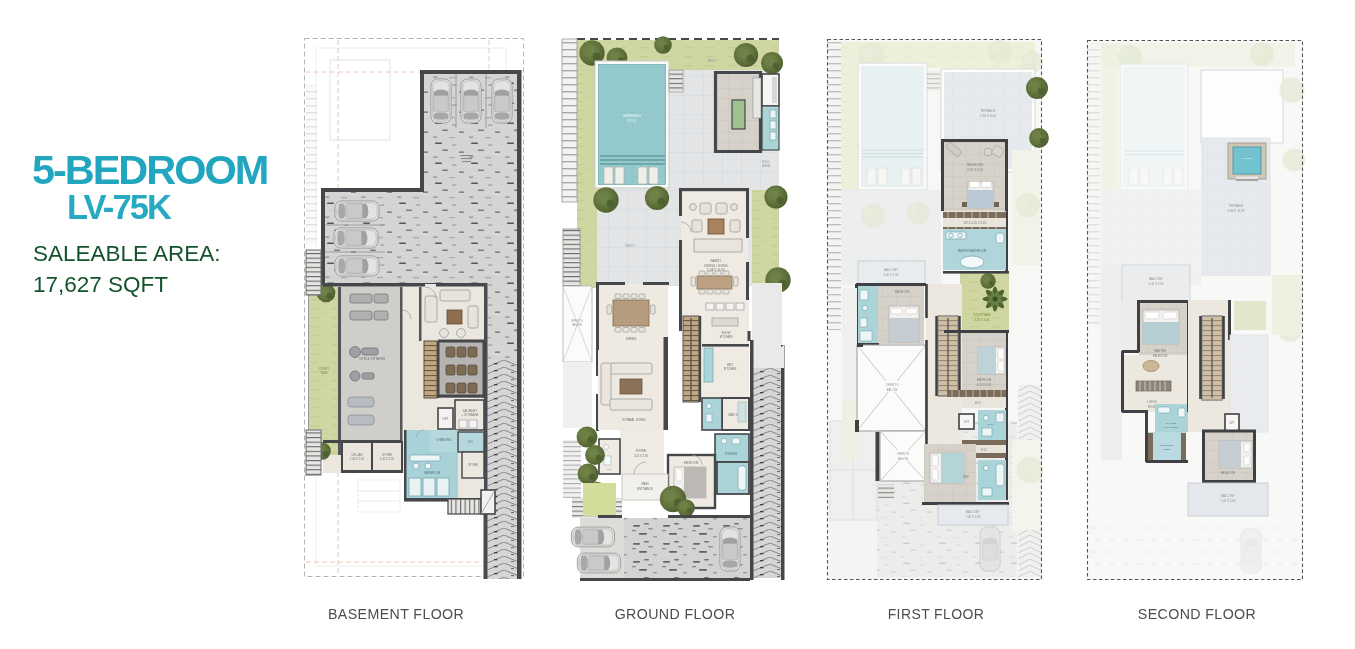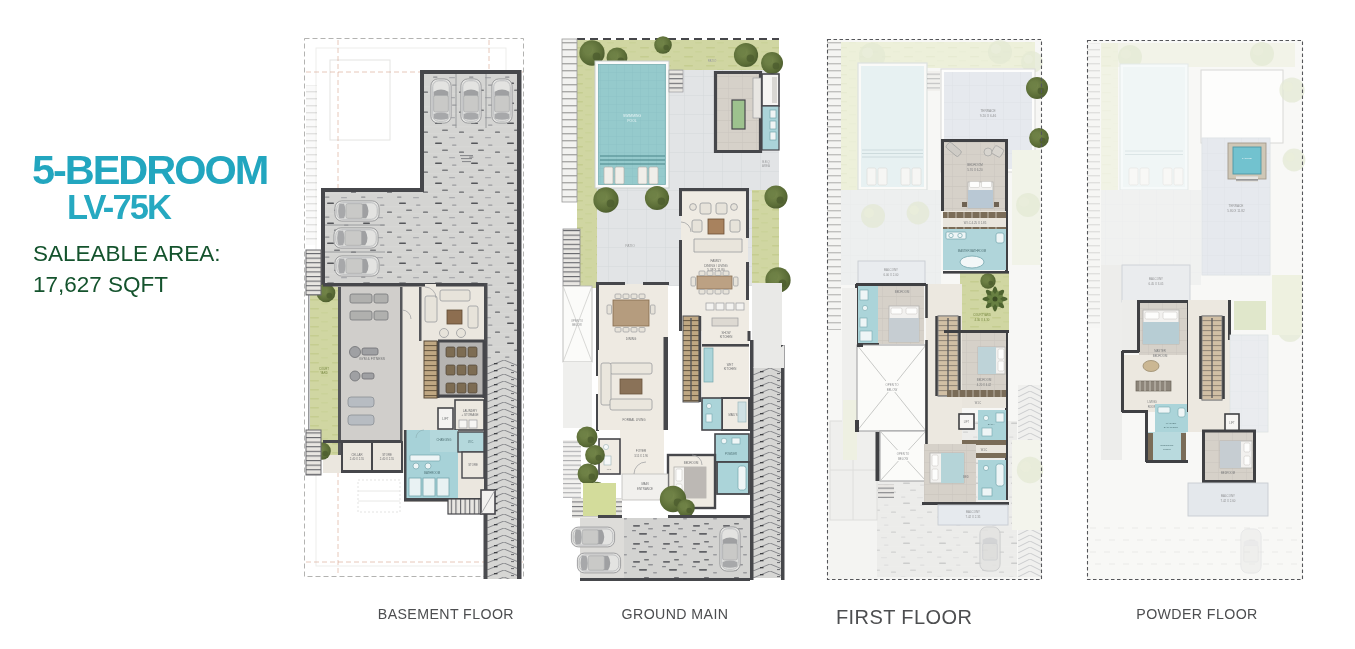--- a/index.html
+++ b/index.html
@@ -8,24 +8,24 @@
 </style>
 </head>
 <body>
 
 <div class="abs" style="left:32px;top:149px;font-size:41.5px;font-weight:bold;color:#22a6bf;letter-spacing:-2.05px;line-height:1;white-space:nowrap;">5-BEDROOM</div>
 
 <div class="abs" style="left:33px;top:190px;font-size:34.5px;font-weight:700;color:#26a9c1;letter-spacing:-1.9px;line-height:1;white-space:nowrap;margin-left:34px;">LV-75K</div>
 
 <div class="abs" style="left:33px;top:238px;font-size:22.5px;color:#14532d;line-height:31px;white-space:nowrap;">SALEABLE AREA:<br>17,627 SQFT</div>
 
-<div class="abs" style="left:314px;top:606px;width:200px;text-align:right;font-size:14.2px;color:#4d4e50;letter-spacing:0.4px;">BASEMENT FLOOR</div>
-<div class="abs" style="left:575px;top:606px;width:200px;text-align:center;font-size:14.2px;color:#4d4e50;letter-spacing:0.4px;">GROUND MAIN</div>
-<div class="abs" style="left:836px;top:606px;width:200px;text-align:left;font-size:20px;color:#4d4e50;letter-spacing:0.4px;">FIRST FLOOR</div>
-<div class="abs" style="left:1097px;top:606px;width:200px;text-align:center;font-size:14.2px;color:#4d4e50;letter-spacing:0.4px;">POWDER FLOOR</div>
+<div class="abs" style="left:328px;top:606px;width:200px;text-align:left;font-size:14.2px;color:#4d4e50;letter-spacing:0.4px;">BASEMENT FLOOR</div>
+<div class="abs" style="left:575px;top:606px;width:200px;text-align:center;font-size:14.2px;color:#4d4e50;letter-spacing:0.4px;">GROUND FLOOR</div>
+<div class="abs" style="left:836px;top:606px;width:200px;text-align:center;font-size:14px;color:#4d4e50;letter-spacing:0.4px;">FIRST FLOOR</div>
+<div class="abs" style="left:1097px;top:606px;width:200px;text-align:center;font-size:14.2px;color:#4d4e50;letter-spacing:0.4px;">SECOND FLOOR</div>
 <svg class="abs" style="left:0;top:0" width="1355" height="649" viewBox="0 0 1355 649">
 <defs>
 <pattern id="stone" width="36" height="20" patternUnits="userSpaceOnUse">
 <rect width="36" height="20" fill="#d4d4d2"></rect>
 <rect x="0" y="6.5" width="36" height="0.7" fill="#dadad8"></rect>
 <rect x="0" y="13.5" width="36" height="0.7" fill="#dadad8"></rect>
 <rect x="3" y="2.5" width="7" height="1.5" rx="0.7" fill="#55565a"></rect>
 <rect x="20" y="4.5" width="4.5" height="1.2" rx="0.6" fill="#9a9b9e"></rect>
 <rect x="10" y="9.5" width="6" height="1.4" rx="0.7" fill="#7b7c7f"></rect>
 <rect x="27" y="11.5" width="5" height="1.3" rx="0.6" fill="#67686c"></rect>

